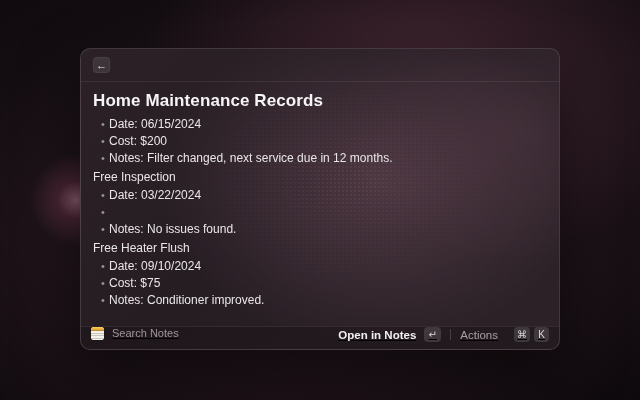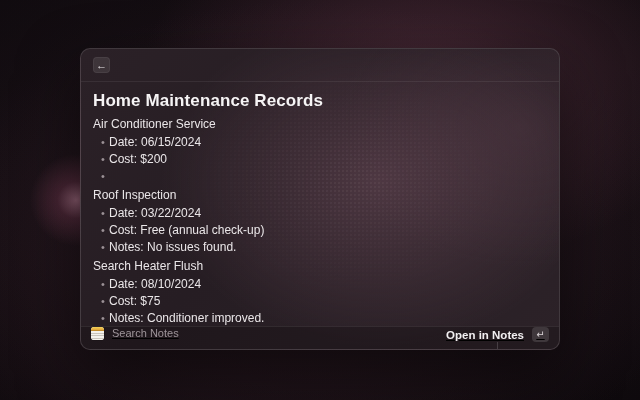--- a/index.html
+++ b/index.html
@@ -103,21 +103,21 @@
     border-bottom:1px solid #c08a2a;
   }
   .notes-app-icon .ni-body {
     height:9px;
     background:repeating-linear-gradient(#f3f1ec 0 1.5px, #c9c4bc 1.5px 2.5px);
   }
   .footer-app-label {
     font-size:11px; color:#9d9499; margin-left:8px;
   }
   .footer-right {
-    margin-left:auto; display:flex; align-items:center;flex-direction:column;
+    margin-left:auto; display:flex; align-items:center;
   }
   .primary-action { display:flex; align-items:center; cursor:pointer; }
   .primary-action .label {
     font-size:11.5px; font-weight:700; color:#f2eff1;
   }
   kbd {
     font-family:"Liberation Sans","DejaVu Sans",sans-serif;
     display:inline-flex; align-items:center; justify-content:center;
     min-width:15px; height:15px; padding:0 3px;
     border-radius:4px; background:rgba(255,255,255,0.13);
@@ -146,56 +146,55 @@
   <div class="win-header">
     <div class="back-btn">
       <span>←</span>
     </div>
   </div>
 
   <div class="note-scroll">
     <div class="note">
       <h1>Home Maintenance Records</h1>
 
-      <p class="sec-head">Air Conditioner Service</p>
       <ul>
         <li>
             <span class="bullet">•</span>
             <span>Date: 06/15/2024</span>
           </li>
         <li>
             <span class="bullet">•</span>
             <span>Cost: $200</span>
           </li>
         <li>
             <span class="bullet">•</span>
+            <span>Notes: Filter changed, next service due in 12 months.</span>
           </li>
       </ul>
 
-      <p class="sec-head">Roof Inspection</p>
+      <p class="sec-head">Free Inspection</p>
       <ul>
         <li>
             <span class="bullet">•</span>
             <span>Date: 03/22/2024</span>
           </li>
         <li>
             <span class="bullet">•</span>
-            <span>Cost: Free (annual check-up)</span>
           </li>
         <li>
             <span class="bullet">•</span>
             <span>Notes: No issues found.</span>
           </li>
       </ul>
 
-      <p class="sec-head">Search Heater Flush</p>
+      <p class="sec-head">Free Heater Flush</p>
       <ul>
         <li>
             <span class="bullet">•</span>
-            <span>Date: 08/10/2024</span>
+            <span>Date: 09/10/2024</span>
           </li>
         <li>
             <span class="bullet">•</span>
             <span>Cost: $75</span>
           </li>
         <li>
             <span class="bullet">•</span>
             <span>Notes: Conditioner improved.</span>
           </li>
       </ul>

